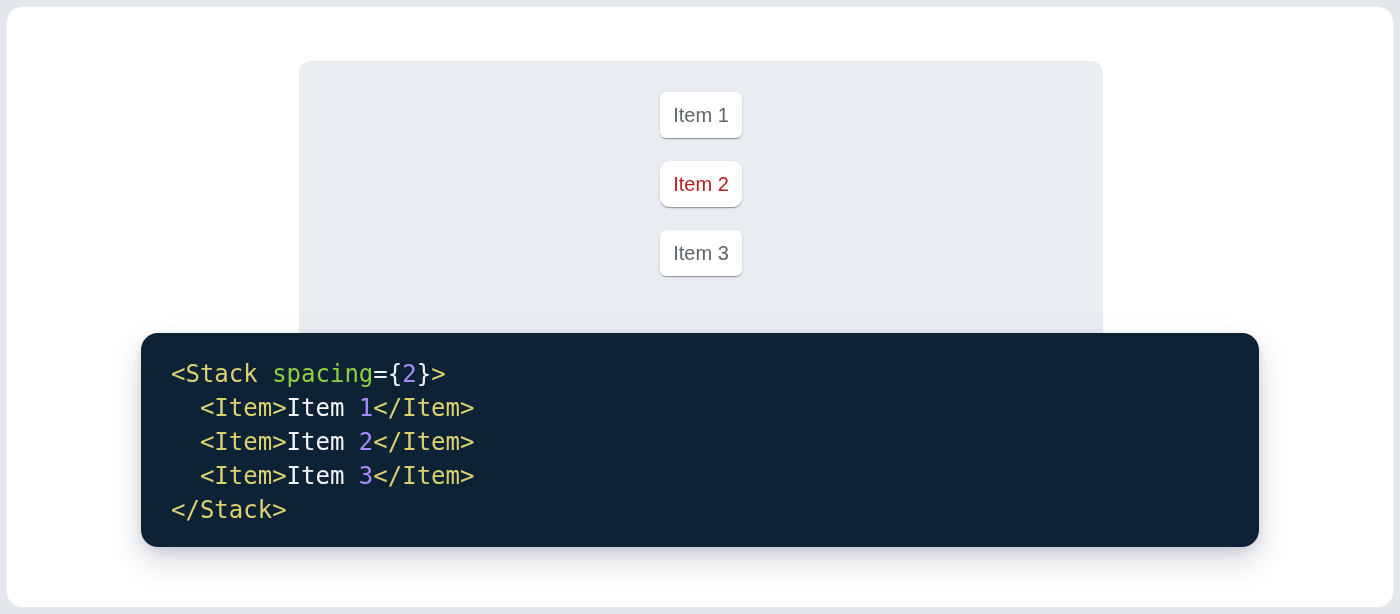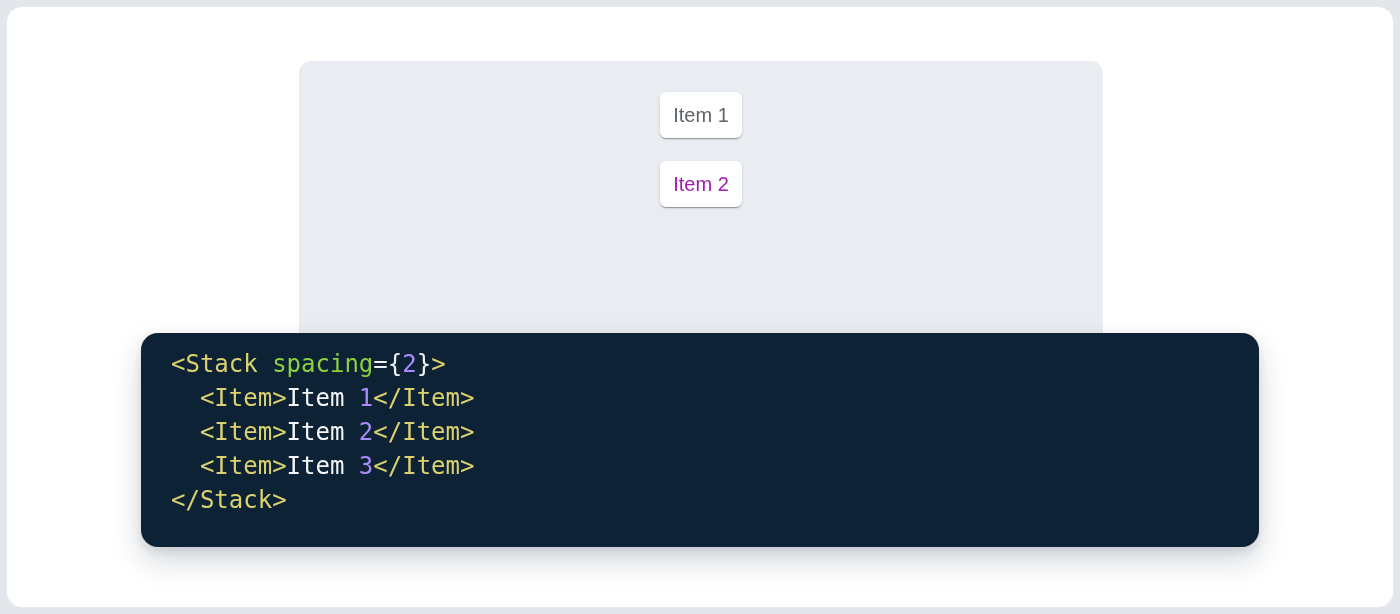--- a/index.html
+++ b/index.html
@@ -48,38 +48,39 @@
                 0 1px 3px 0 rgba(0,0,0,0.12);
   }
   .code-block {
     position: absolute;
     left: 134px;
     top: 326px;
     width: 1118px;
     height: 214px;
     background: #0d2235;
     border-radius: 17px;
-    padding: 14px 30px;
+    padding: 24px 30px;
     font-family: "DejaVu Sans Mono", monospace;
     font-size: 24px;
     line-height: 34px;
     white-space: pre;
     overflow: hidden;
     box-shadow: 0 14px 30px rgba(15, 33, 60, 0.18),
                 0 4px 10px rgba(15, 33, 60, 0.10);
   }
   .code-line { white-space: pre; }
 </style>
 </head>
 <body style="background: rgb(227, 230, 234);">
 
 <div class="frame" style="background: rgb(255, 255, 255);">
 
   <div class="demo-panel" style="background: rgb(233, 236, 240);">
     <div class="stack" id="stack-container">
         <div class="stack-item" style="background: rgb(255, 255, 255); color: rgb(95, 100, 106);">Item 1</div>
-        <div class="stack-item" style="background: rgb(255, 255, 255); color: #a21caf;">Item 2</div>
+        <div class="stack-item" style="background: rgb(255, 255, 255); color: #b91c1c; border-radius: 9px;">Item 2</div>
+        <div class="stack-item" style="background: rgb(255, 255, 255); color: rgb(95, 100, 106);">Item 3</div>
       </div>
   </div>
 
   <pre class="code-block" id="code-block" style="background: rgb(13, 34, 53);"><div class="code-line"><span style="color: rgb(219, 210, 111);">&lt;Stack </span><span style="color: rgb(140, 209, 63);">spacing</span><span style="color: rgb(238, 241, 243);">=</span><span style="color: rgb(238, 241, 243);">{</span><span style="color: rgb(168, 139, 250);">2</span><span style="color: rgb(238, 241, 243);">}</span><span style="color: rgb(219, 210, 111);">&gt;</span></div><div class="code-line"><span style="color: rgb(244, 246, 248);">  </span><span style="color: rgb(219, 210, 111);">&lt;Item&gt;</span><span style="color: rgb(244, 246, 248);">Item </span><span style="color: rgb(168, 139, 250);">1</span><span style="color: rgb(219, 210, 111);">&lt;/Item&gt;</span></div><div class="code-line"><span style="color: rgb(244, 246, 248);">  </span><span style="color: rgb(219, 210, 111);">&lt;Item&gt;</span><span style="color: rgb(244, 246, 248);">Item </span><span style="color: rgb(168, 139, 250);">2</span><span style="color: rgb(219, 210, 111);">&lt;/Item&gt;</span></div><div class="code-line"><span style="color: rgb(244, 246, 248);">  </span><span style="color: rgb(219, 210, 111);">&lt;Item&gt;</span><span style="color: rgb(244, 246, 248);">Item </span><span style="color: rgb(168, 139, 250);">3</span><span style="color: rgb(219, 210, 111);">&lt;/Item&gt;</span></div><div class="code-line"><span style="color: rgb(219, 210, 111);">&lt;/Stack&gt;</span></div></pre>
 
 </div>
 
 </body></html>

